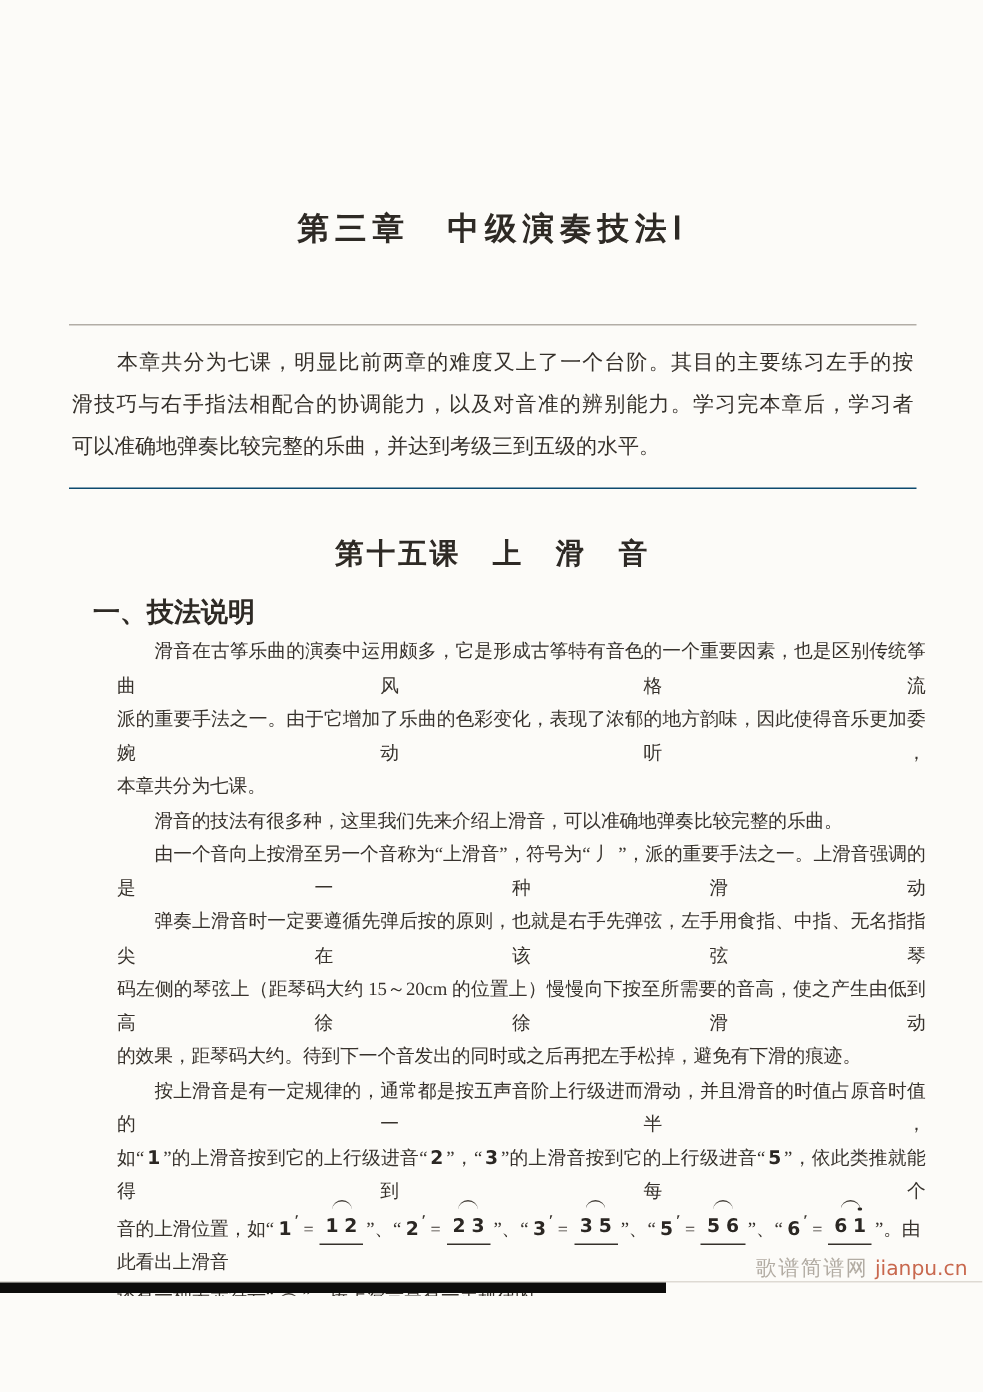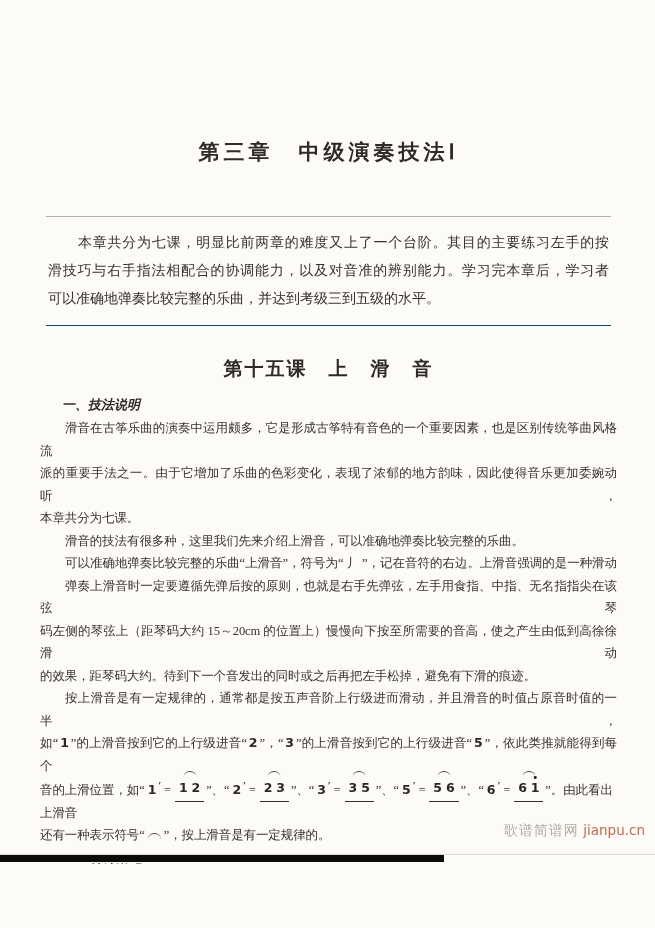--- a/index.html
+++ b/index.html
@@ -10,38 +10,38 @@
   .chapter-title{margin:0;padding-top:138px;text-align:center;font-size:21px;font-weight:bold;
     letter-spacing:4px;color:#2e2a25;font-family:"Liberation Serif",serif;}
 
   .intro-box{margin:50px 6px 0 6px;border-top:1px solid #b2ada6;border-bottom:1px solid #0c4a6e;
     padding:12px 2px 12px 2px;}
   .iline{font-size:14px;line-height:28px;color:#35302a;}
   .iind{text-indent:30px;}
 
   .lesson-title{margin:30px 0 0 0;text-align:center;font-size:19px;font-weight:bold;color:#2e2a25;letter-spacing:2px;}
 
-  .sec-heading{font-family:"Liberation Sans",sans-serif;font-weight:bold;font-size:13px;
-    margin:14px 0 3px 22px;color:#2e2a25;font-style:italic;}
+  .sec-heading{font-family:"Liberation Sans",sans-serif;font-weight:bold;font-size:18px;
+    margin:14px 0 3px 22px;color:#2e2a25;}
   .para{margin:0;}
-  .bline{font-size:12.5px;line-height:22.5px;letter-spacing:-0.1px;color:#37322c;min-height:22.5px;}
+  .bline{font-size:12.5px;line-height:22.5px;letter-spacing:-0.1px;color:#37322c;min-height:22.5px;margin-left:38px;}
   .ind{text-indent:25px;}
   .jfull{text-align:justify;text-align-last:justify;}
 
   .rnum{font-family:"DejaVu Sans",sans-serif;font-weight:bold;font-size:12.5px;padding:0 2px;color:#2b2723;}
   .ex{display:inline-flex;align-items:flex-end;margin:0 1px;vertical-align:baseline;}
   .exeq{padding:0 3px;font-size:12px;}
   .exsl{font-size:11px;font-weight:bold;display:inline-block;transform:translateY(-5px);color:#3a352f;}
   .pair{display:inline-block;position:relative;border-bottom:1.2px solid #35302a;padding:0 2px 1px 2px;margin:0 1px;}
   .pararc{position:absolute;top:-6px;left:50%;transform:translateX(-50%);}
   .arcsym{display:inline-block;width:13px;height:5px;border-top:1.4px solid #45403a;
     border-radius:50%/100% 100% 0 0;vertical-align:middle;}
   .pd{font-family:"DejaVu Sans",sans-serif;font-weight:bold;font-size:12.5px;padding:0 2px;position:relative;color:#2b2723;}
   .pdotA{position:absolute;top:-4px;left:50%;transform:translateX(-50%);width:2.5px;height:2.5px;border-radius:50%;background:#2b2723;}
-  .watermark{position:absolute;right:10px;bottom:24px;font-size:14px;letter-spacing:1px;}
+  .watermark{position:absolute;right:10px;bottom:9px;font-size:14px;letter-spacing:1px;}
   .wm-site{color:#b2aca3;}
   .wm-url{color:#c8684e;font-family:"DejaVu Sans",sans-serif;font-size:13.5px;letter-spacing:0;}
   .scan-line{position:absolute;left:0;right:0;bottom:9px;height:1px;background:#dedad3;}
   .scan-bar{position:absolute;left:0;bottom:2px;width:444px;height:7px;background:#0d0c0b;}
 </style>
 </head>
 <body>
 
 <div class="page">
   <div class="content">
@@ -62,21 +62,21 @@
       <div class="bline ind jfull">滑音在古筝乐曲的演奏中运用颇多，它是形成古筝特有音色的一个重要因素，也是区别传统筝曲风格流</div>
       <div class="bline jfull">派的重要手法之一。由于它增加了乐曲的色彩变化，表现了浓郁的地方韵味，因此使得音乐更加委婉动听，</div>
       <div class="bline">本章共分为七课。</div>
     </div>
 
     <div class="para">
       <div class="bline ind">滑音的技法有很多种，这里我们先来介绍上滑音，可以准确地弹奏比较完整的乐曲。</div>
     </div>
 
     <div class="para">
-      <div class="bline ind jfull">可以准确地弹奏比较完整的乐曲“上滑音”，符号为“ 丿 ”，记在音符的右边。上滑音强调的是一种滑动</div>
+      <div class="bline ind jfull">由一个音向上按滑至另一个音称为“上滑音”，符号为“ 丿 ”，派的重要手法之一。上滑音强调的是一种滑动</div>
     </div>
 
     <div class="para">
       <div class="bline ind jfull">弹奏上滑音时一定要遵循先弹后按的原则，也就是右手先弹弦，左手用食指、中指、无名指指尖在该弦琴</div>
       <div class="bline jfull">码左侧的琴弦上（距琴码大约 15～20cm 的位置上）慢慢向下按至所需要的音高，使之产生由低到高徐徐滑动</div>
       <div class="bline">的效果，距琴码大约。待到下一个音发出的同时或之后再把左手松掉，避免有下滑的痕迹。</div>
     </div>
 
     <div class="para">
       <div class="bline ind jfull">按上滑音是有一定规律的，通常都是按五声音阶上行级进而滑动，并且滑音的时值占原音时值的一半，</div>

